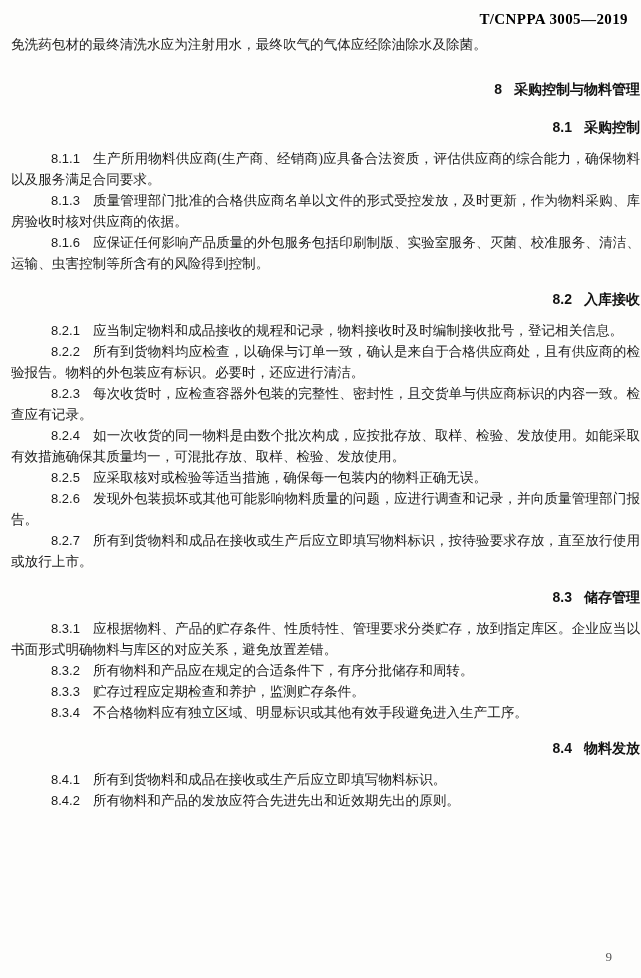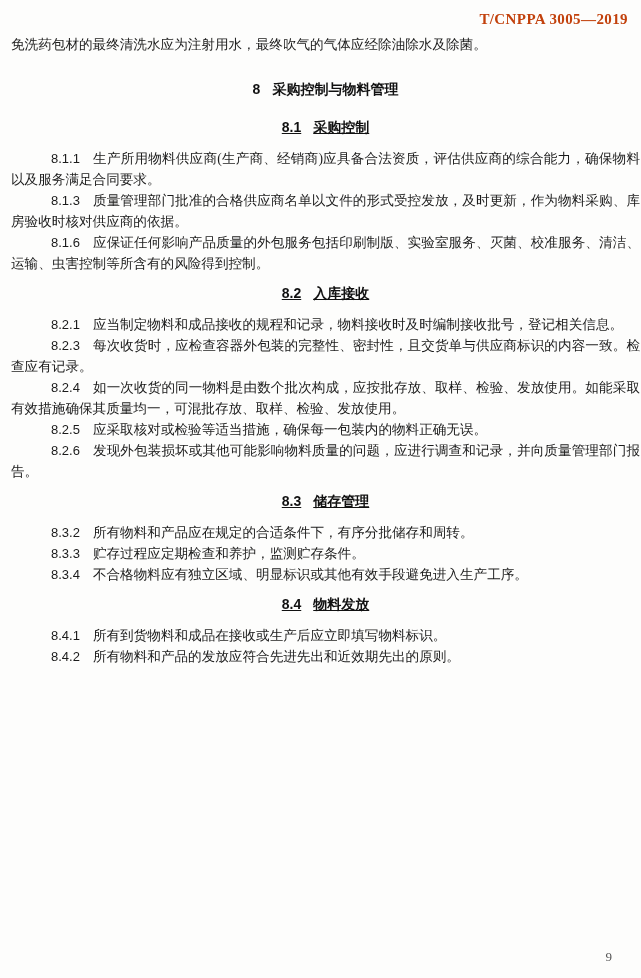--- a/index.html
+++ b/index.html
@@ -14,21 +14,21 @@
     overflow: hidden;
   }
   .doc-header {
     position: absolute;
     top: 11px;
     right: 13px;
     font-family: "Liberation Serif", "DejaVu Serif", serif;
     font-weight: bold;
     font-size: 15px;
     letter-spacing: 0.4px;
-    color: #c2410c;
+    color: #000000;
   }
   .content {
     position: absolute;
     top: 34px;
     left: 11px;
     right: 1px;
     text-align: justify;
   }
   .clause {
     margin: 0;
@@ -42,24 +42,24 @@
     padding-right: 13px;
     white-space: nowrap;
     margin-left: 40px;
   }
   .heading {
     font-family: "Liberation Sans", "DejaVu Sans", sans-serif;
     font-weight: bold;
     font-size: 14px;
     line-height: 21px;
     color: #111;
-    text-align: center;
+    text-align: right;
   }
   .heading.h1 { margin: 24px 0 17px 0; }
-  .heading.h2 { margin: 9px 0 10px 0; text-decoration: underline; }
+  .heading.h2 { margin: 15px 0 10px 0; }
   .hnum { padding-right: 12px; }
   .page-number {
     position: absolute;
     right: 29px;
     bottom: 13px;
     font-family: "Liberation Serif", "DejaVu Serif", serif;
     font-size: 13px;
     color: #555;
   }
 </style>
@@ -71,25 +71,28 @@
 
   <div class="content">
       <p class="clause"><span class="ctext">免洗药包材的最终清洗水应为注射用水，最终吹气的气体应经除油除水及除菌。</span></p>
       <div class="heading h1"><span class="hnum">8</span><span class="htitle">采购控制与物料管理</span></div>
       <div class="heading h2"><span class="hnum">8.1</span><span class="htitle">采购控制</span></div>
       <p class="clause"><span class="cnum">8.1.1</span><span class="ctext">生产所用物料供应商(生产商、经销商)应具备合法资质，评估供应商的综合能力，确保物料以及服务满足合同要求。</span></p>
       <p class="clause"><span class="cnum">8.1.3</span><span class="ctext">质量管理部门批准的合格供应商名单以文件的形式受控发放，及时更新，作为物料采购、库房验收时核对供应商的依据。</span></p>
       <p class="clause"><span class="cnum">8.1.6</span><span class="ctext">应保证任何影响产品质量的外包服务包括印刷制版、实验室服务、灭菌、校准服务、清洁、运输、虫害控制等所含有的风险得到控制。</span></p>
       <div class="heading h2"><span class="hnum">8.2</span><span class="htitle">入库接收</span></div>
       <p class="clause"><span class="cnum">8.2.1</span><span class="ctext">应当制定物料和成品接收的规程和记录，物料接收时及时编制接收批号，登记相关信息。</span></p>
+      <p class="clause"><span class="cnum">8.2.2</span><span class="ctext">所有到货物料均应检查，以确保与订单一致，确认是来自于合格供应商处，且有供应商的检验报告。物料的外包装应有标识。必要时，还应进行清洁。</span></p>
       <p class="clause"><span class="cnum">8.2.3</span><span class="ctext">每次收货时，应检查容器外包装的完整性、密封性，且交货单与供应商标识的内容一致。检查应有记录。</span></p>
       <p class="clause"><span class="cnum">8.2.4</span><span class="ctext">如一次收货的同一物料是由数个批次构成，应按批存放、取样、检验、发放使用。如能采取有效措施确保其质量均一，可混批存放、取样、检验、发放使用。</span></p>
       <p class="clause"><span class="cnum">8.2.5</span><span class="ctext">应采取核对或检验等适当措施，确保每一包装内的物料正确无误。</span></p>
       <p class="clause"><span class="cnum">8.2.6</span><span class="ctext">发现外包装损坏或其他可能影响物料质量的问题，应进行调查和记录，并向质量管理部门报告。</span></p>
+      <p class="clause"><span class="cnum">8.2.7</span><span class="ctext">所有到货物料和成品在接收或生产后应立即填写物料标识，按待验要求存放，直至放行使用或放行上市。</span></p>
       <div class="heading h2"><span class="hnum">8.3</span><span class="htitle">储存管理</span></div>
+      <p class="clause"><span class="cnum">8.3.1</span><span class="ctext">应根据物料、产品的贮存条件、性质特性、管理要求分类贮存，放到指定库区。企业应当以书面形式明确物料与库区的对应关系，避免放置差错。</span></p>
       <p class="clause"><span class="cnum">8.3.2</span><span class="ctext">所有物料和产品应在规定的合适条件下，有序分批储存和周转。</span></p>
       <p class="clause"><span class="cnum">8.3.3</span><span class="ctext">贮存过程应定期检查和养护，监测贮存条件。</span></p>
       <p class="clause"><span class="cnum">8.3.4</span><span class="ctext">不合格物料应有独立区域、明显标识或其他有效手段避免进入生产工序。</span></p>
       <div class="heading h2"><span class="hnum">8.4</span><span class="htitle">物料发放</span></div>
       <p class="clause"><span class="cnum">8.4.1</span><span class="ctext">所有到货物料和成品在接收或生产后应立即填写物料标识。</span></p>
       <p class="clause"><span class="cnum">8.4.2</span><span class="ctext">所有物料和产品的发放应符合先进先出和近效期先出的原则。</span></p>
     </div>
 
   <div class="page-number">9</div>
 </div>

